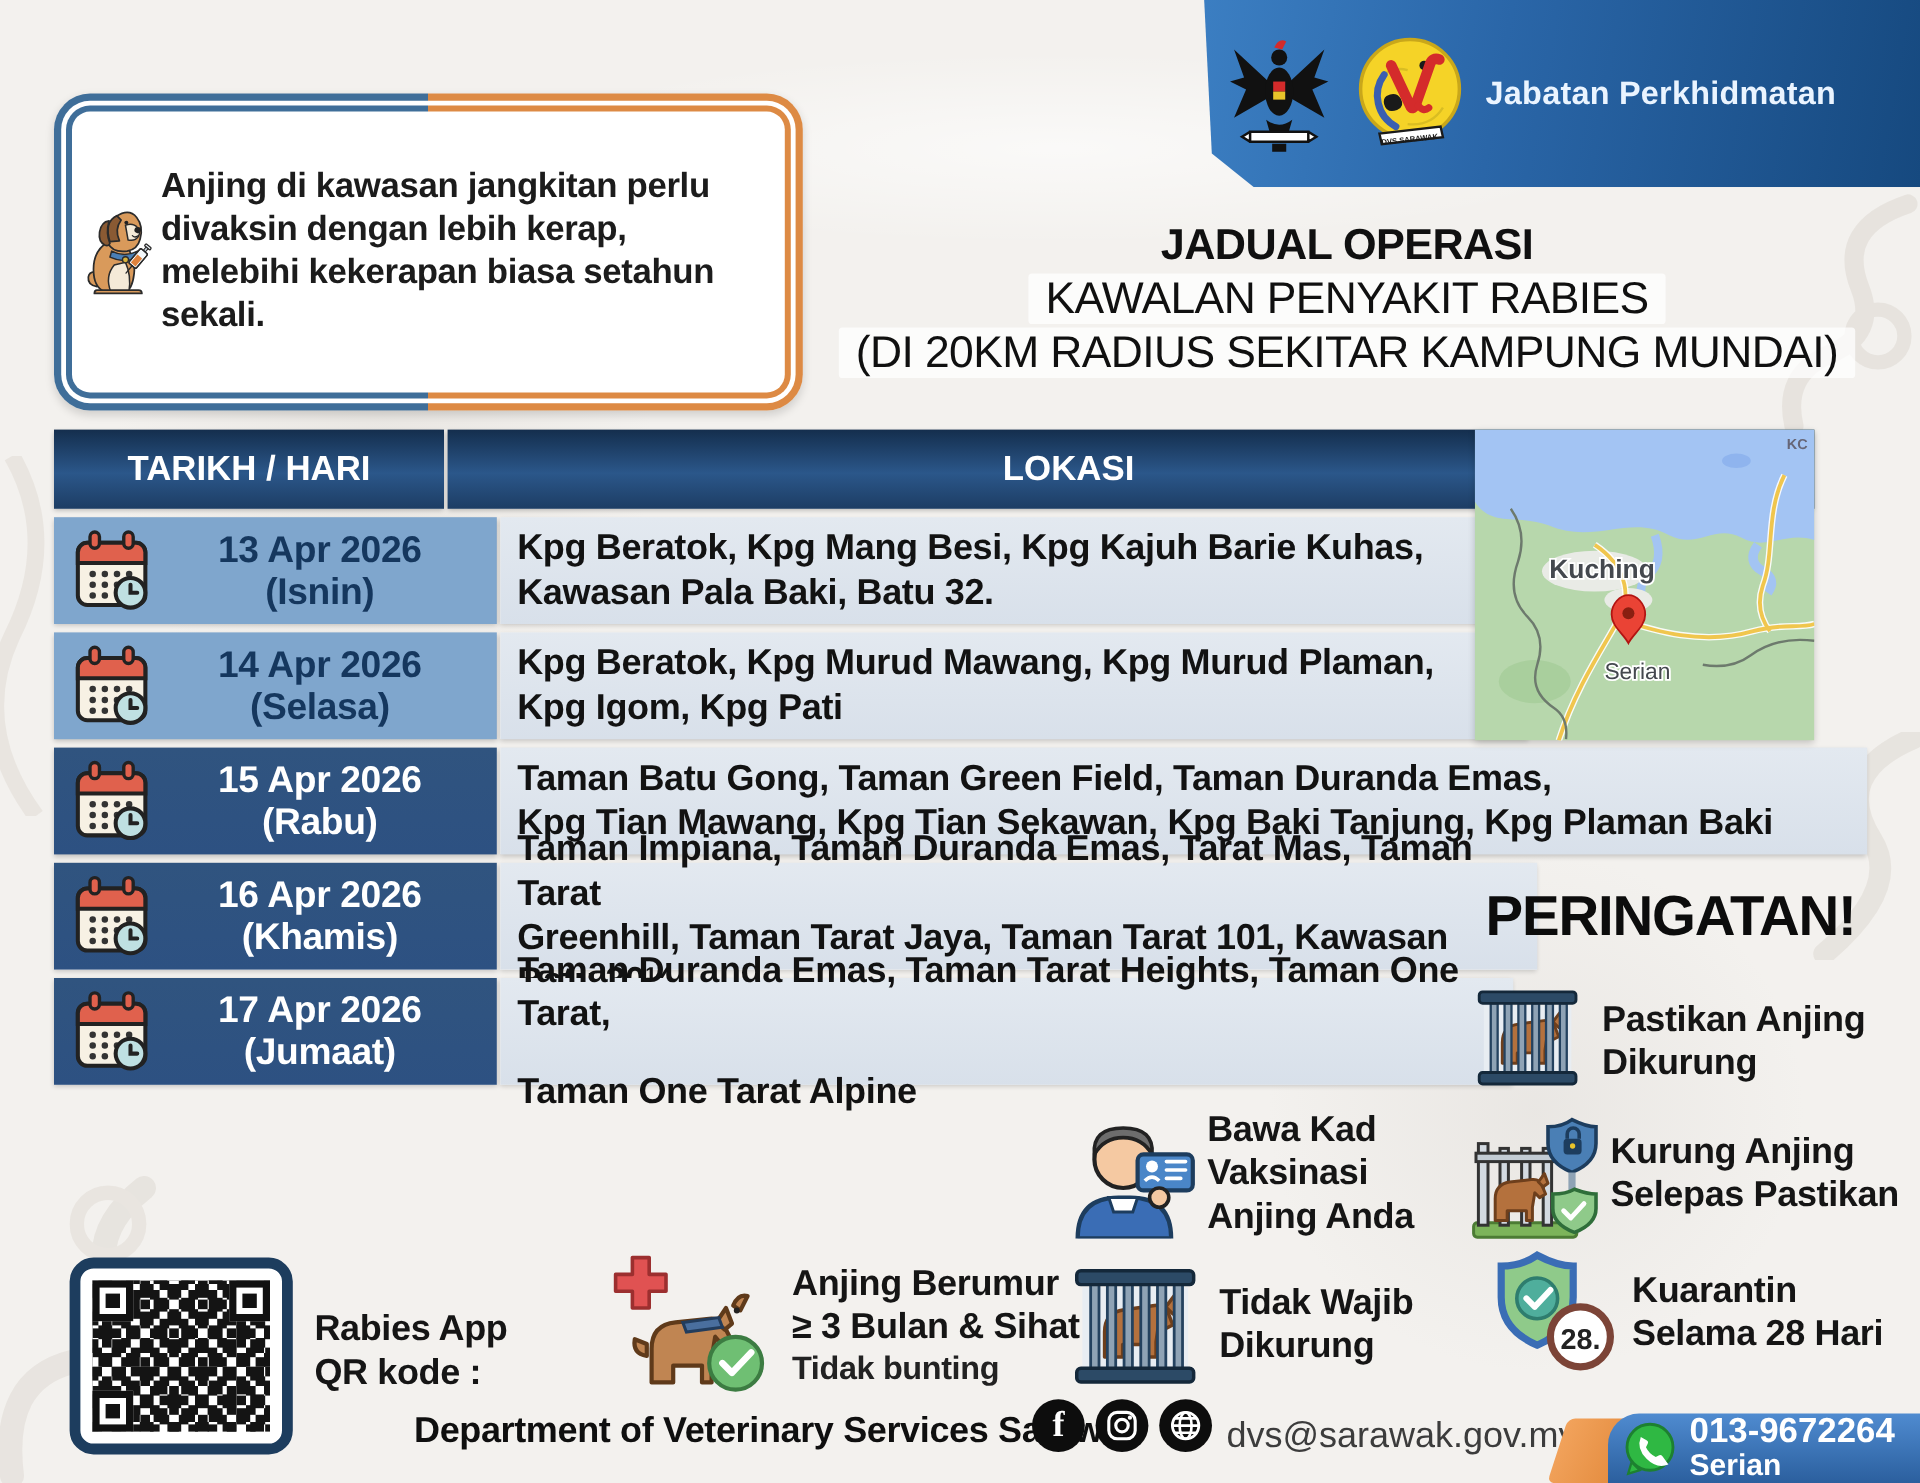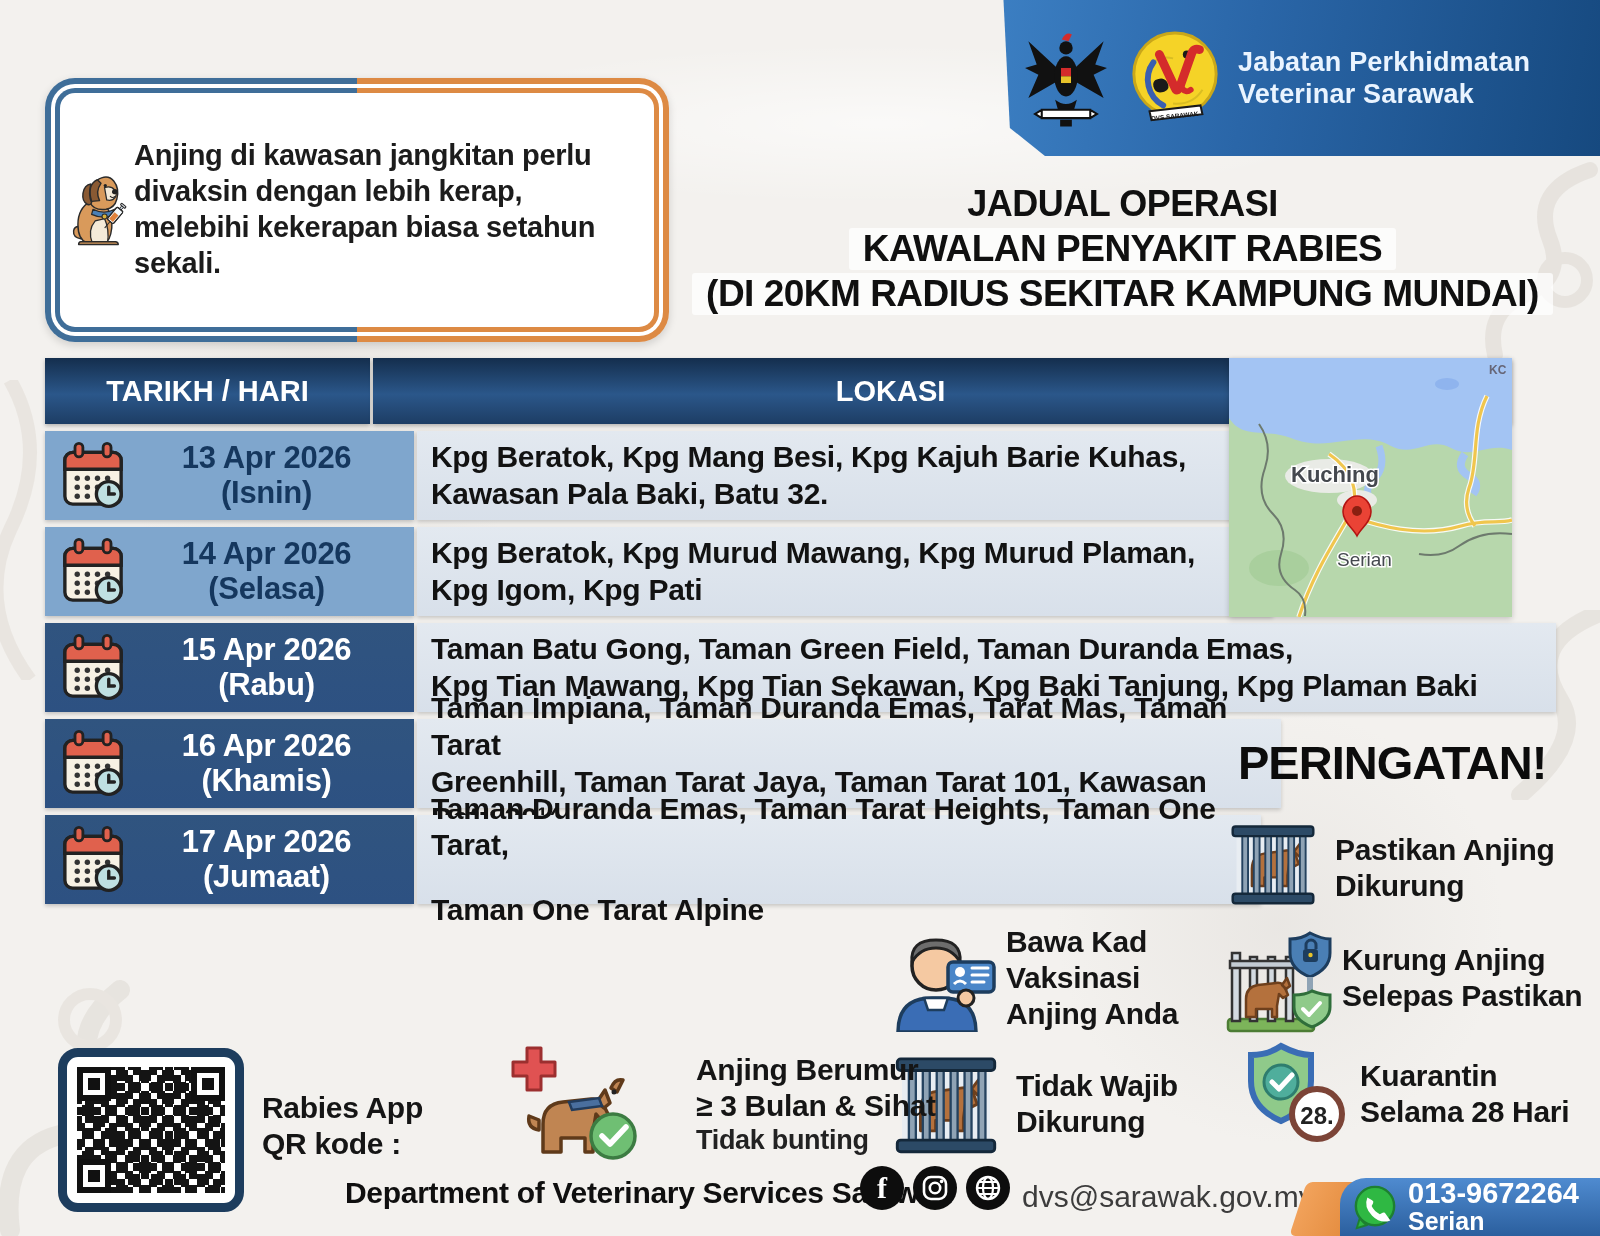--- a/index.html
+++ b/index.html
@@ -24,21 +24,21 @@
   .info-text{font-size:29px;font-weight:700;color:#1c1c1c;line-height:1.24;letter-spacing:-.3px;}
   
   .banner{left:962px;top:0;width:638px;height:156px;
     background:linear-gradient(100deg,#3e82c6 0%,#2a66a8 45%,#16497f 100%);
     clip-path:polygon(6.5% 0,100% 0,100% 100%,13% 100%,7.5% 82%);
     display:flex;align-items:center;gap:14px;padding-left:58px;box-sizing:border-box;}
   .banner .org{color:#eaf4ff;font-size:27px;font-weight:700;line-height:1.2;letter-spacing:.2px;}
   
   .title-block{left:690px;top:183px;width:865px;text-align:center;color:#101010;}
   .title-block .t1{font-size:36px;font-weight:800;letter-spacing:-.5px;}
-  .title-block .t2,.title-block .t3{font-size:37px;font-weight:700;letter-spacing:-.5px;margin-top:3px;}
+  .title-block .t2,.title-block .t3{font-size:37px;font-weight:400;letter-spacing:-.5px;margin-top:3px;}
   .strip{background:rgba(255,255,255,.75);display:inline-block;padding:0 14px;border-radius:3px;}
   
   .hdr-cell{height:66px;display:flex;align-items:center;justify-content:center;
     background:linear-gradient(180deg,#142e4d 0%,#2b578a 55%,#1d3d64 100%);
     color:#fff;font-size:29px;font-weight:700;box-shadow:0 2px 4px rgba(0,0,0,.25);}
   .hdr-date{left:45px;top:358px;width:325px;}
   .hdr-loc{left:373px;top:358px;width:1139px;box-sizing:border-box;padding-right:104px;}
   .row{position:absolute;left:45px;display:flex;height:89px;}
   .date-cell{width:369px;display:flex;align-items:center;box-sizing:border-box;padding-left:12px;box-shadow:0 2px 4px rgba(0,0,0,.2);}
   .date-txt{flex:1;text-align:center;font-size:31px;font-weight:700;line-height:1.12;letter-spacing:-.3px;padding-right:10px;}
@@ -195,21 +195,20 @@
       <path d="M30 52 q8-4 12 2 q4 7 -3 10 q-9 3 -11-5 q-1-5 2-7 Z" fill="#1a1a1a"></path>
       <circle cx="62" cy="26" r="4" fill="#1a1a1a"></circle>
       <path d="M28 34 a30 30 0 0 0 10 44" fill="none" stroke="#3a5fb0" stroke-width="6" stroke-linecap="round"></path>
       <path d="M34 26 l16 34 q2 5 5-1 l12-34 q2-6 8-4" fill="none" stroke="#d42b2b" stroke-width="9" stroke-linecap="round" stroke-linejoin="round"></path>
       <path d="M57 60 q4 6 9 2" fill="none" stroke="#d42b2b" stroke-width="6" stroke-linecap="round"></path>
       <path d="M24 84 l52-6 2 9 -52 6 Z" fill="#fff" stroke="#1a1a1a" stroke-width="2"></path>
       <text x="50" y="91" font-size="6.5" font-weight="700" fill="#1a1a1a" text-anchor="middle" transform="rotate(-6 50 91)">DVS SARAWAK</text>
     </svg>
     <div class="org">
       <div>Jabatan Perkhidmatan</div>
-      <div>Veterinar Sarawak</div>
     </div>
   </div>
 
   <div class="abs title-block">
     <div class="t1">JADUAL OPERASI</div>
     <div class="t2"><span class="strip">KAWALAN PENYAKIT RABIES</span></div>
     <div class="t3"><span class="strip">(DI 20KM RADIUS SEKITAR KAMPUNG MUNDAI)</span></div>
   </div>
 
   <div class="abs hdr-cell hdr-date">TARIKH / HARI</div>
@@ -400,21 +399,21 @@
       <path d="M38 112 V84 q0-20 20-22 l28-3 q10-1 13 7 l5 10 -8 4 -5-6 -3 18 v20 h-8 v-14 h-24 v14 h-8 Z"></path>
       <path d="M92 62 l8-12 5 13 -6 5 Z"></path>
       <path d="M106 48 q4-10 12-8 l-6 12 Z"></path>
       <path d="M34 90 q-12-2 -10-14 l10 4 Z"></path>
     </g>
     <circle cx="109" cy="52" r="2.5" fill="#222"></circle>
     <path d="M64 62 l30-4 3 8 -30 4 Z" fill="#4a6f9e" stroke="#223c5c" stroke-width="2.5"></path>
     <circle cx="108" cy="96" r="22" fill="#6fbf73" stroke="#3c7c42" stroke-width="3.5"></circle>
     <path d="M97 96 l8 8 16-17" fill="none" stroke="#fff" stroke-width="5.5" stroke-linecap="round" stroke-linejoin="round"></path>
   </svg>
-  <div class="abs rem-text" style="left:696px;top:1052px">
+  <div class="abs rem-text" style="left:660px;top:1052px">
     <div>Anjing Berumur</div>
     <div>≥ 3 Bulan &amp; Sihat</div>
     <div class="sub">Tidak bunting</div>
   </div>
 
   <div class="abs qr-frame">
     <div class="qr-box">
       <div class="qr-finder qr-f1"></div>
         <div class="qr-finder qr-f2"></div>
         <div class="qr-finder qr-f3"></div>

